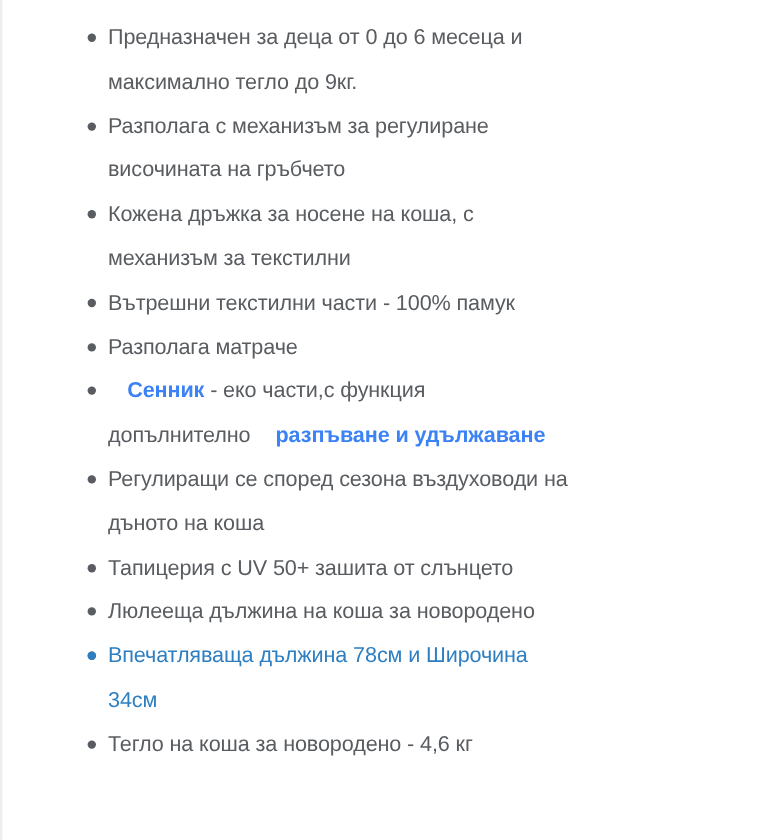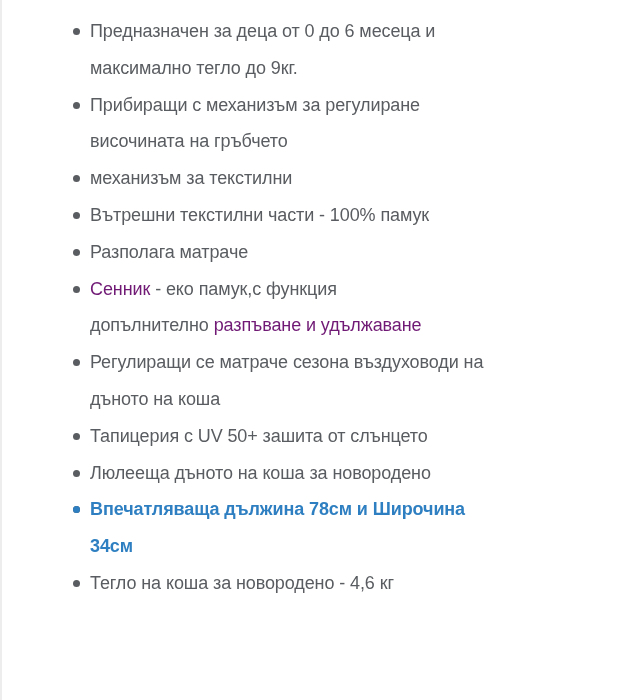--- a/index.html
+++ b/index.html
@@ -32,65 +32,67 @@
     position: absolute;
     left: -17px;
     top: 15px;
     width: 7px;
     height: 7px;
     border-radius: 50%;
     background: #595c60;
   }
   ul.features li.accent {
     color: #2e7fc1;
-    font-weight: bold;
+    font-weight: normal;
   }
   ul.features li.accent::before {
     background: #2e7fc1;
   }
   ul.features .bold {
-    font-weight: normal;
-    color: #701a75;
+    font-weight: bold;
+    color: #3b82f6;
+    margin-left: 16px;
   }
   .line { display: block; }
 </style>
 </head>
 <body>
 
 <ul class="features">
     <li>
       <span class="line"><span>Предназначен за деца от 0 до 6 месеца и</span></span>
       <span class="line"><span>максимално тегло до 9кг.</span></span>
     </li>
     <li>
-      <span class="line"><span>Прибиращи с механизъм за регулиране</span></span>
+      <span class="line"><span>Разполага с механизъм за регулиране</span></span>
       <span class="line"><span>височината на гръбчето</span></span>
     </li>
     <li>
+      <span class="line"><span>Кожена дръжка за носене на коша, с</span></span>
       <span class="line"><span>механизъм за текстилни</span></span>
     </li>
     <li>
       <span class="line"><span>Вътрешни текстилни части - 100% памук</span></span>
     </li>
     <li>
       <span class="line"><span>Разполага матраче</span></span>
     </li>
     <li>
-      <span class="line"><span class="bold">Сенник</span><span> - еко памук,с функция</span></span>
+      <span class="line"><span class="bold">Сенник</span><span> - еко части,с функция</span></span>
       <span class="line"><span>допълнително </span><span class="bold">разпъване и удължаване</span></span>
     </li>
     <li>
-      <span class="line"><span>Регулиращи се матраче сезона въздуховоди на</span></span>
+      <span class="line"><span>Регулиращи се според сезона въздуховоди на</span></span>
       <span class="line"><span>дъното на коша</span></span>
     </li>
     <li>
       <span class="line"><span>Тапицерия с UV 50+ зашита от слънцето</span></span>
     </li>
     <li>
-      <span class="line"><span>Люлееща дъното на коша за новородено</span></span>
+      <span class="line"><span>Люлееща дължина на коша за новородено</span></span>
     </li>
     <li>
     </li>
     <li class="accent">
       <span class="line"><span>Впечатляваща дължина 78см и Широчина</span></span>
       <span class="line"><span>34см</span></span>
     </li>
     <li>
       <span class="line"><span>Тегло на коша за новородено - 4,6 кг</span></span>
     </li>

